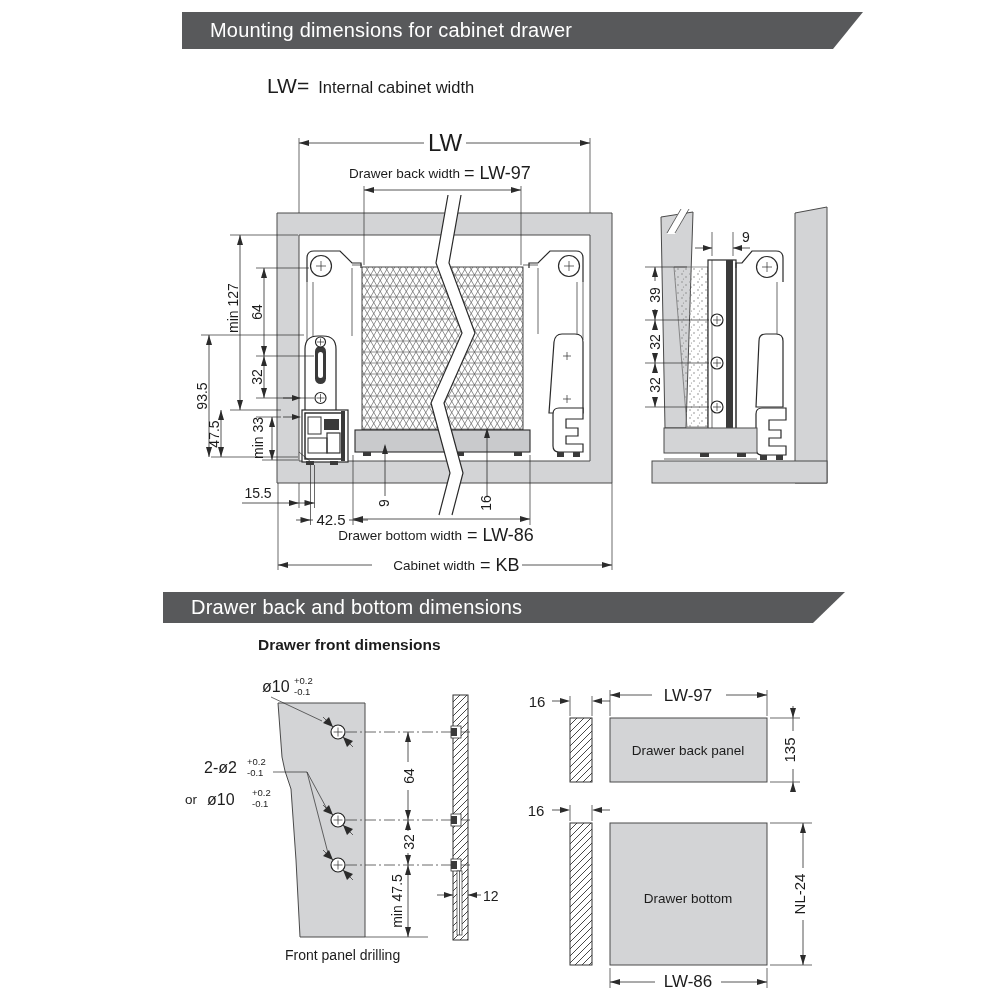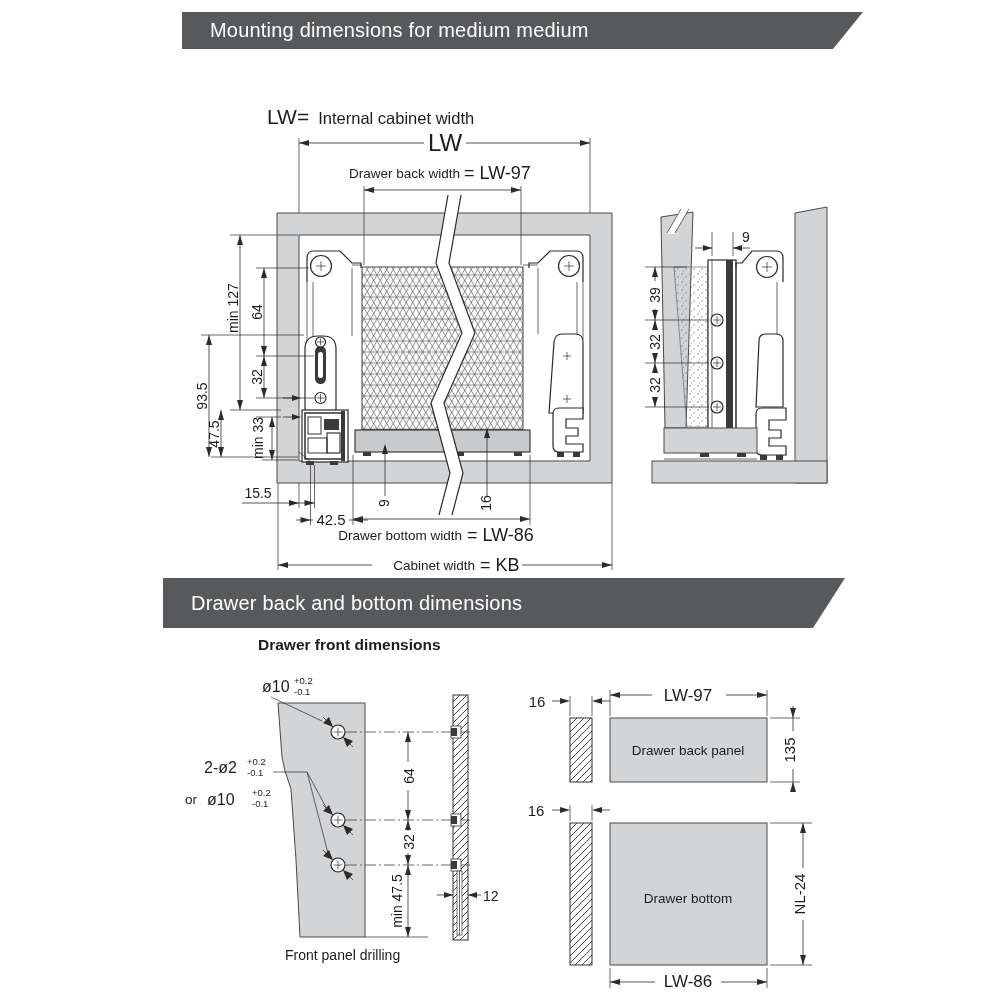--- a/index.html
+++ b/index.html
@@ -1,21 +1,21 @@
 <!DOCTYPE html>
 <html><head>
 <meta charset="utf-8">
 <style>
   html,body{margin:0;padding:0;background:#fff;}
   body{width:1000px;height:1000px;position:relative;font-family:"Liberation Sans",sans-serif;color:#1c1c1c;}
   .banner{position:absolute;background:#58595b;color:#fff;display:flex;align-items:center;}
   .banner .btxt{font-size:20px;letter-spacing:.2px;padding-left:28px;}
   #banner1{left:182px;top:12px;width:681px;height:37px;clip-path:polygon(0 0,100% 0,calc(100% - 30px) 100%,0 100%);}
-  #banner2{left:163px;top:578px;width:682px;height:50px;clip-path:polygon(0 0,100% 0,calc(100% - 32px) 100%,0 100%);}
-  #lwnote{position:absolute;left:267px;top:74px;margin-top:31px;}
+  #banner2{left:163px;top:592px;width:682px;height:31px;clip-path:polygon(0 0,100% 0,calc(100% - 32px) 100%,0 100%);}
+  #lwnote{position:absolute;left:267px;top:74px;}
   #lwnote .abbr{font-size:21px;}
   #lwnote .def{font-size:16.5px;margin-left:9px;}
   #dfd{position:absolute;left:258px;top:636px;font-size:15.5px;font-weight:bold;}
   svg{position:absolute;left:0;top:0;}
   svg text{font-family:"Liberation Sans",sans-serif;fill:#1c1c1c;}
   .dim{stroke:#2b2b2b;stroke-width:.8;fill:none;}
   .thin{stroke:#2b2b2b;stroke-width:.7;fill:none;}
   .cl{stroke:#444;stroke-width:.8;fill:none;stroke-dasharray:11 3 2 3;}
   .out{stroke:#2a2a2a;stroke-width:1.2;fill:none;}
   .outw{stroke:#2a2a2a;stroke-width:1.2;fill:#fff;}
@@ -26,21 +26,21 @@
   .hole{fill:#fff;stroke:#222;stroke-width:1.15;}
   .wbg{fill:#fff;stroke:none;}
   .t9{font-size:9.5px;} .t13{font-size:13.5px;} .t14{font-size:14px;}
   .t15{font-size:15px;} .t16{font-size:16px;} .t17{font-size:17px;}
   .t18{font-size:18px;} .t24{font-size:24px;}
 </style>
 </head>
 <body>
 
 <div class="banner" id="banner1">
-  <span class="btxt">Mounting dimensions for medium medium</span>
+  <span class="btxt">Mounting dimensions for cabinet drawer</span>
 </div>
 
 <div id="lwnote">
   <span class="abbr">LW=</span><span class="def">Internal cabinet width</span>
 </div>
 
 <div class="banner" id="banner2">
   <span class="btxt">Drawer back and bottom dimensions</span>
 </div>
 

